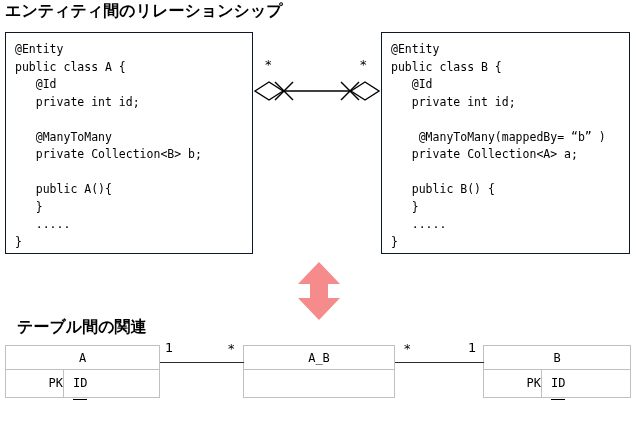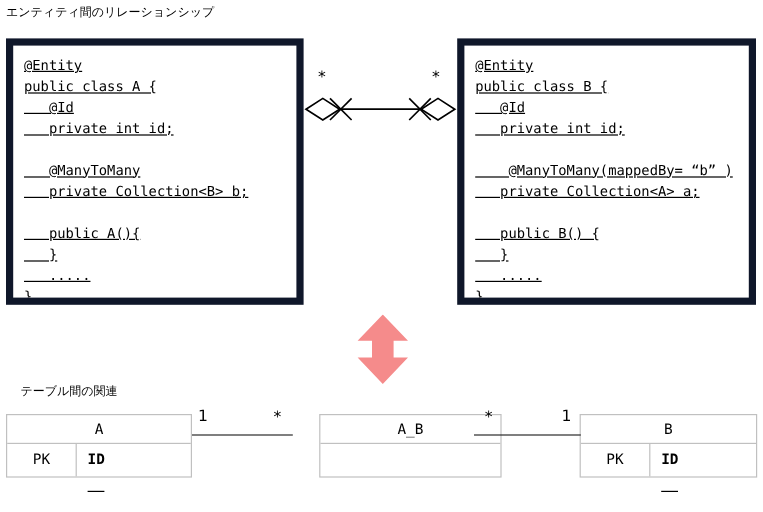--- a/index.html
+++ b/index.html
@@ -12,36 +12,36 @@
     height: 427px;
     position: relative;
     font-family: "DejaVu Sans Mono", monospace;
     color: #000000;
     overflow: hidden;
   }
 
   .section-title {
     position: absolute;
     font-family: "DejaVu Sans", sans-serif;
-    font-size: 10px;
+    font-size: 16px;
     line-height: 14px;
     color: #000000;
     white-space: nowrap;
+    font-weight: bold;
   }
   #title-entity { left: 5px; top: 4px; }
   #title-table  { left: 17px; top: 320px; }
 
   
   .code-box {
     position: absolute;
-    border: 6px solid #0f172a;
+    border: 1px solid #0f172a;
     background: #ffffff;
     box-sizing: border-box;
     overflow: hidden;
-    text-decoration: underline;
   }
   #code-box-a { left: 5px;   top: 32px; width: 248px; height: 222px; }
   #code-box-b { left: 381px; top: 32px; width: 249px; height: 222px; }
 
   .code-text {
     margin: 0;
     padding: 8px 0 0 9px;
     font-family: "DejaVu Sans Mono", monospace;
     font-size: 11.5px;
     line-height: 17.5px;
@@ -80,54 +80,53 @@
   
   .er-table {
     position: absolute;
     border: 1px solid #c0c0c0;
     box-sizing: border-box;
     background: #ffffff;
     font-family: "DejaVu Sans Mono", monospace;
     font-size: 12px;
   }
   #er-table-a  { left: 5px;   top: 345px; width: 155px; }
-  #er-table-ab { left: 243px; top: 345px; width: 152px; margin-left: 23px; }
+  #er-table-ab { left: 243px; top: 345px; width: 152px; }
   #er-table-b  { left: 483px; top: 345px; width: 148px; }
 
   .er-header {
     height: 24px;
     line-height: 24px;
     text-align: center;
     border-bottom: 1px solid #c0c0c0;
     box-sizing: border-box;
   }
   .er-row {
     display: flex;
     height: 27px;
     box-sizing: border-box;
   }
   .er-row + .er-row { border-top: 0; }
   .er-key {
     width: 58px;
     line-height: 27px;
-    text-align: center;
+    text-align: right;
     border-right: 1px solid #c0c0c0;
     box-sizing: border-box;
   }
   #er-table-ab .er-key { width: 65px; }
   .er-col {
     flex: 1;
     line-height: 27px;
     padding-left: 9px;
     box-sizing: border-box;
   }
   .er-col span {
     border-bottom: 1px solid #000000;
-    padding-bottom: 19px;
-    font-weight: bold;
+    padding-bottom: 9px;
   }
 
   
   .er-line {
     position: absolute;
     height: 0;
     border-top: 1.6px solid #2b2b2b;
   }
   #er-line-left  { left: 160px; top: 362px; width: 84px; }
   #er-line-right { left: 395px; top: 362px; width: 89px; }

